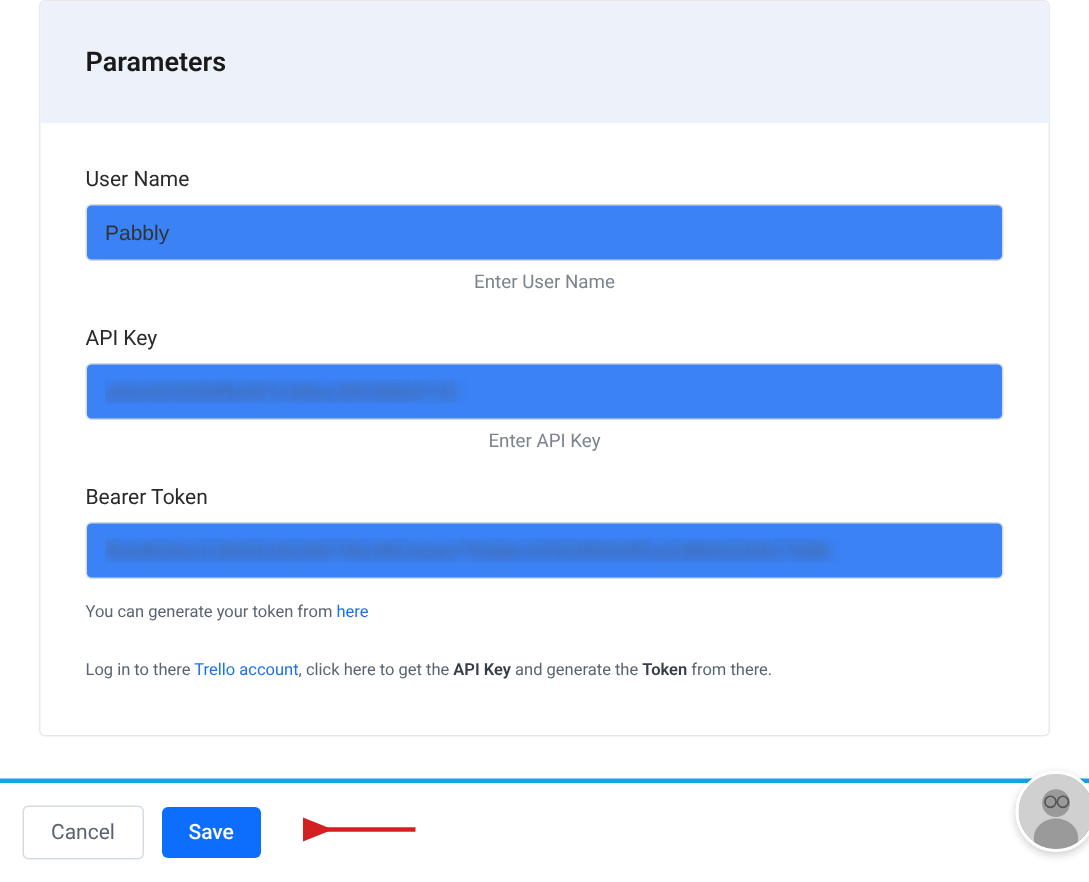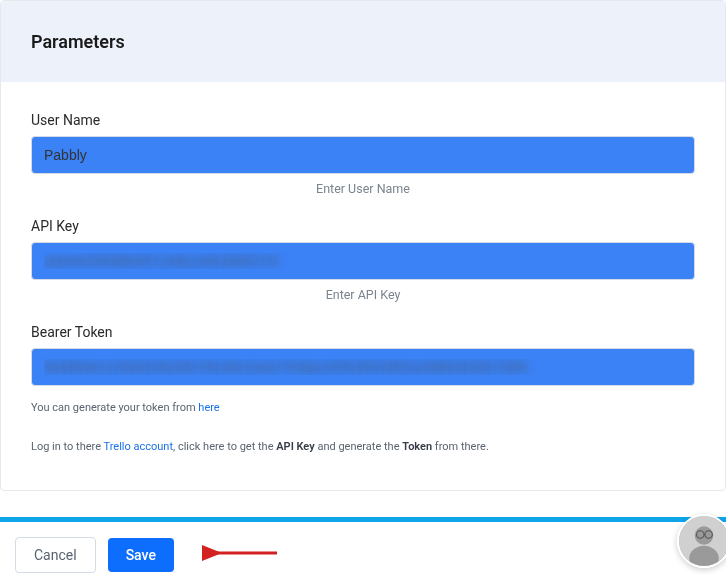--- a/index.html
+++ b/index.html
@@ -11,21 +11,21 @@
       font-family: -apple-system, BlinkMacSystemFont, "Segoe UI", Roboto, "Helvetica Neue", Arial, sans-serif;
       background: #ffffff;
       width: 726px;
       height: 588px;
       position: relative;
       overflow: hidden;
     }
     .card {
       border: 1px solid #e5e9ee;
       border-radius: 4px;
-      margin: 0 0;
+      margin: 0 26px;
       background: #ffffff;
     }
     .card-header {
       background: #edf2fa;
       padding: 30px 30px 30px 30px;
       border-radius: 4px 4px 0 0;
     }
     .card-header h2 {
       font-size: 18px;
       font-weight: 600;
@@ -79,21 +79,21 @@
       color: #1a73e8;
       text-decoration: none;
       cursor: pointer;
     }
     .footer {
       position: absolute;
       bottom: 0;
       left: 0;
       right: 0;
       padding: 15px;
-      border-top: 5px solid #0ea5e9;
+      border-top: 3px solid #0ea5e9;
       display: flex;
       gap: 12px;
       align-items: center;
       background: #fff;
     }
     .btn {
       padding: 9px 18px;
       border-radius: 4px;
       font-size: 14px;
       cursor: pointer;

